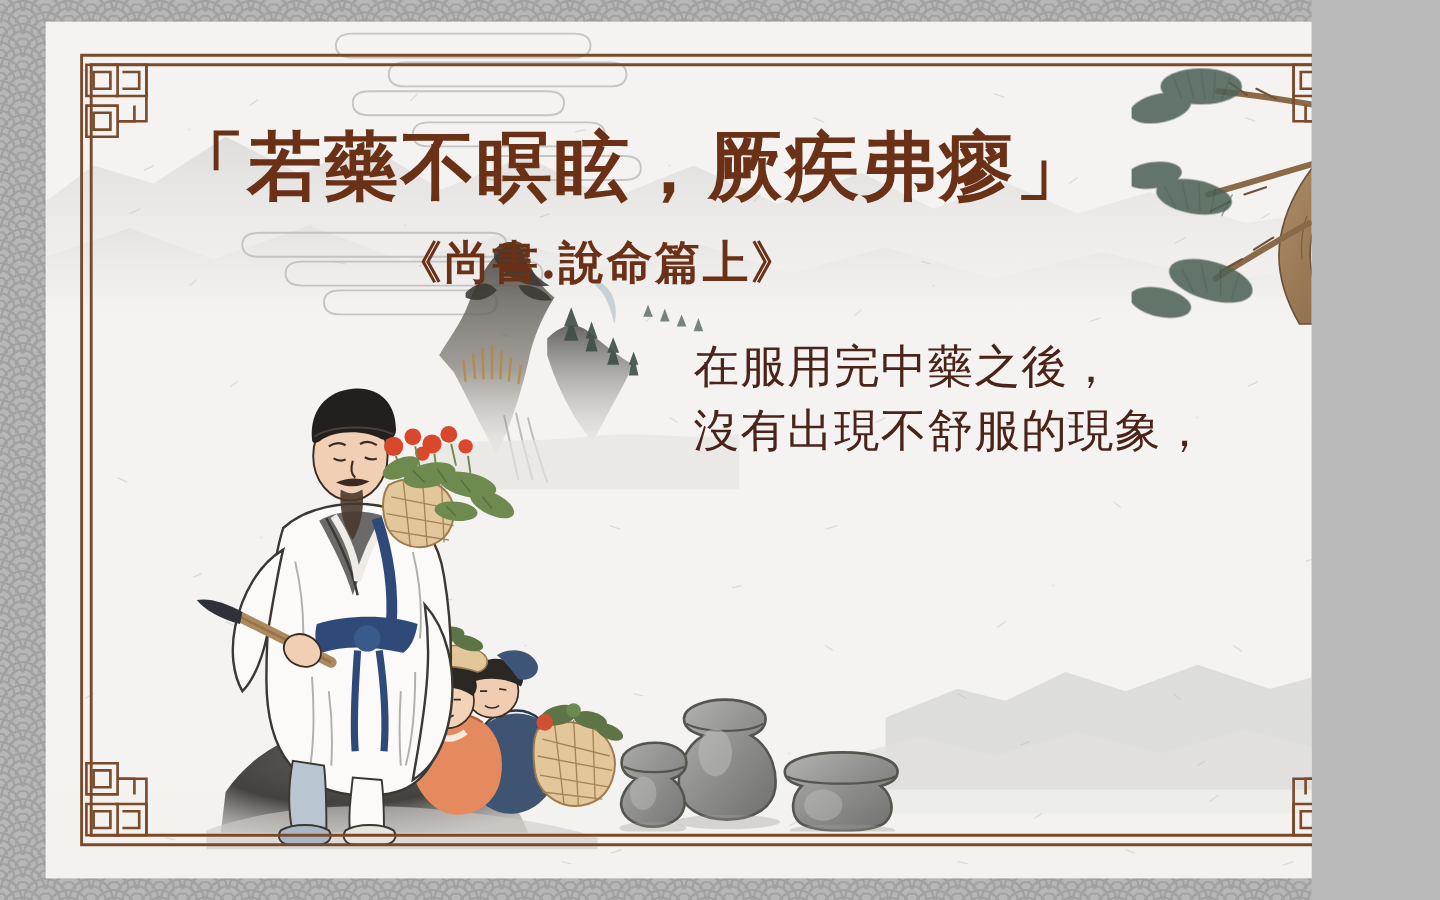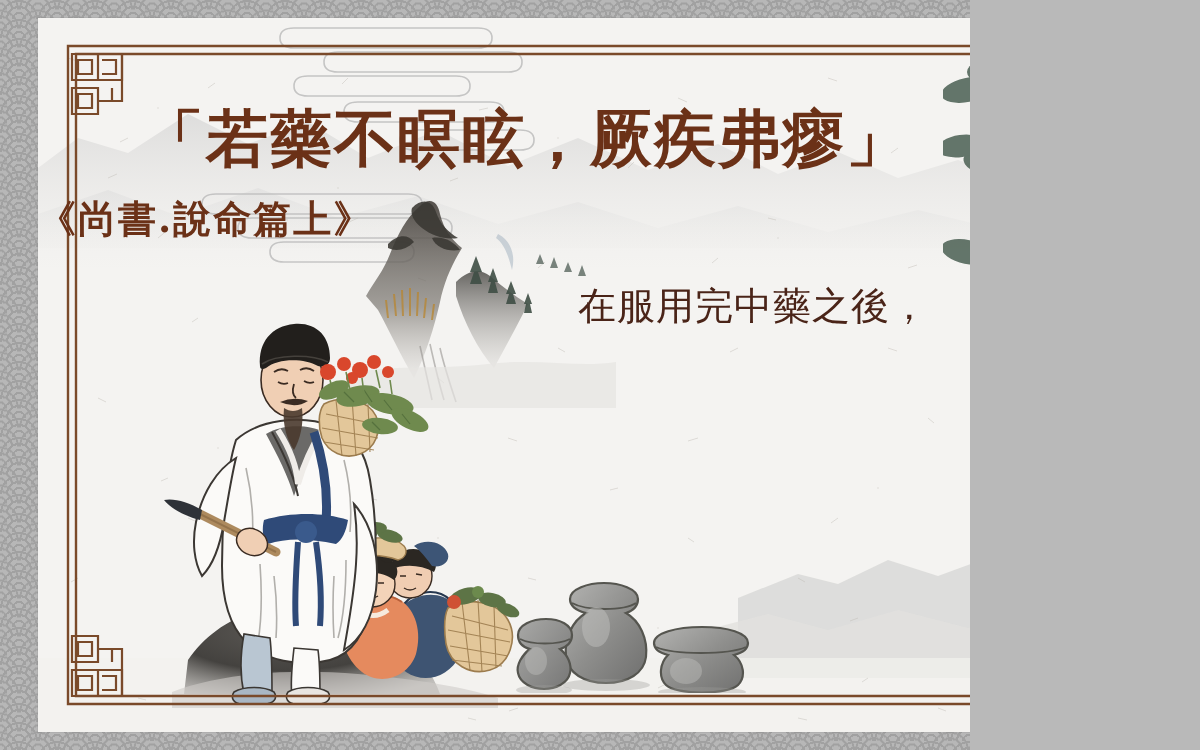--- a/index.html
+++ b/index.html
@@ -3,21 +3,21 @@
 <meta charset="utf-8">
 <style>
   html,body{margin:0;padding:0;}
   body{
     width:1200px;height:750px;overflow:hidden;
     font-family:"Liberation Sans","DejaVu Sans",sans-serif;
     background:#b9b9b9;
   }
 
   
-  #stage{position:relative;width:970px;height:750px;overflow:hidden;}
+  #stage{position:relative;width:1072px;height:750px;overflow:hidden;padding-left:21px;}
 
   
   .wave-bg{
     position:absolute;inset:0;
     background-color:#b7b7b7;
     background-image:
       radial-gradient(circle at 50% 100%, transparent 0, transparent 5px, #a1a1a1 5px, #a1a1a1 7px, transparent 7px, transparent 11px, #a1a1a1 11px, #a1a1a1 13px, transparent 13px, transparent 17px, #a1a1a1 17px, #a1a1a1 19px, transparent 19px),
       radial-gradient(circle at 50% 100%, transparent 0, transparent 5px, #a1a1a1 5px, #a1a1a1 7px, transparent 7px, transparent 11px, #a1a1a1 11px, #a1a1a1 13px, transparent 13px, transparent 17px, #a1a1a1 17px, #a1a1a1 19px, transparent 19px);
     background-size:38px 19px,38px 19px;
     background-position:0 0,19px 9.5px;
@@ -57,21 +57,21 @@
     position:absolute;left:104px;top:88px;width:830px;
     font-family:"DejaVu Serif","Liberation Serif",serif;
     font-weight:700;
     font-size:62px;line-height:1.05;
     color:#6b3117;
     letter-spacing:2px;
     white-space:nowrap;
   }
   .source{
     position:absolute;left:0;top:178px;width:920px;
-    text-align:left;
+    text-align:center;
     font-family:"DejaVu Serif","Liberation Serif",serif;
     font-weight:700;
     font-size:38px;line-height:1.2;
     color:#6b3117;
     letter-spacing:2px;
   }
   .gloss{
     position:absolute;left:540px;top:262px;width:560px;
     font-family:"Liberation Sans","DejaVu Sans",sans-serif;
     color:#4a2418;
@@ -540,16 +540,17 @@
         </g>
       </svg>
     </div>
 
     <div class="headline">「若藥不瞑眩，厥疾弗瘳」</div>
 
     <div class="source">《尚書.說命篇上》</div>
 
     <div class="gloss">
       <div class="ln">在服用完中藥之後，</div>
+      <div class="ln">沒有出現不舒服的現象，</div>
     </div>
 
   </div>
 </div>
 
 </body></html>

